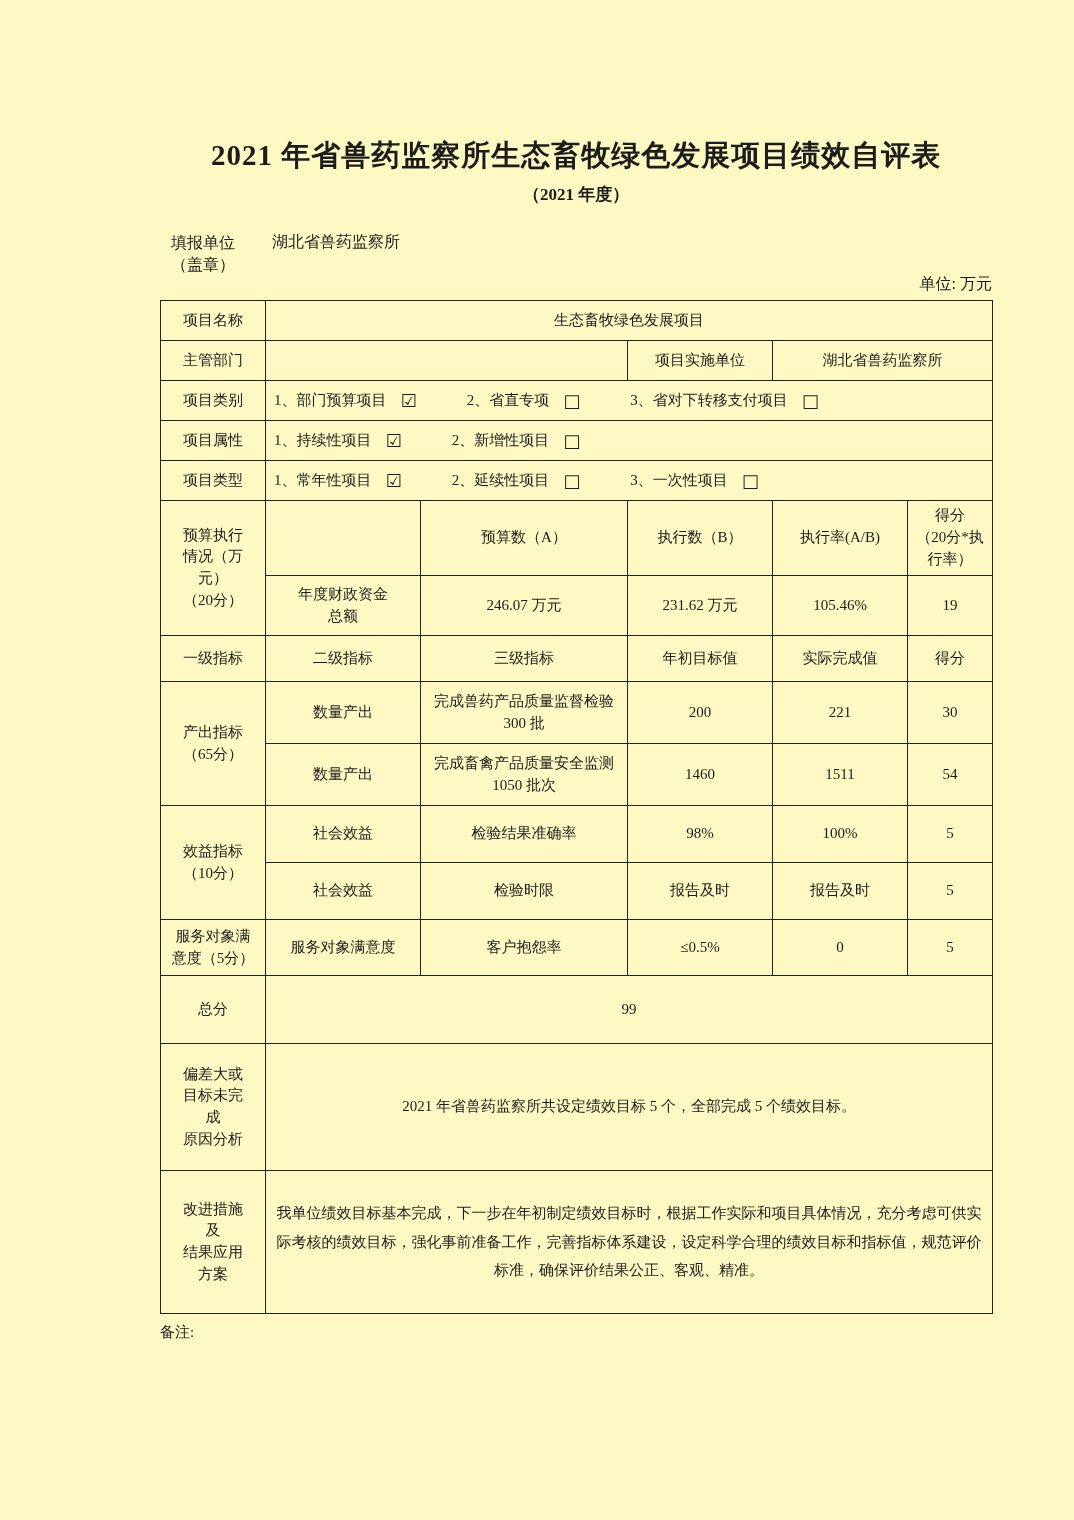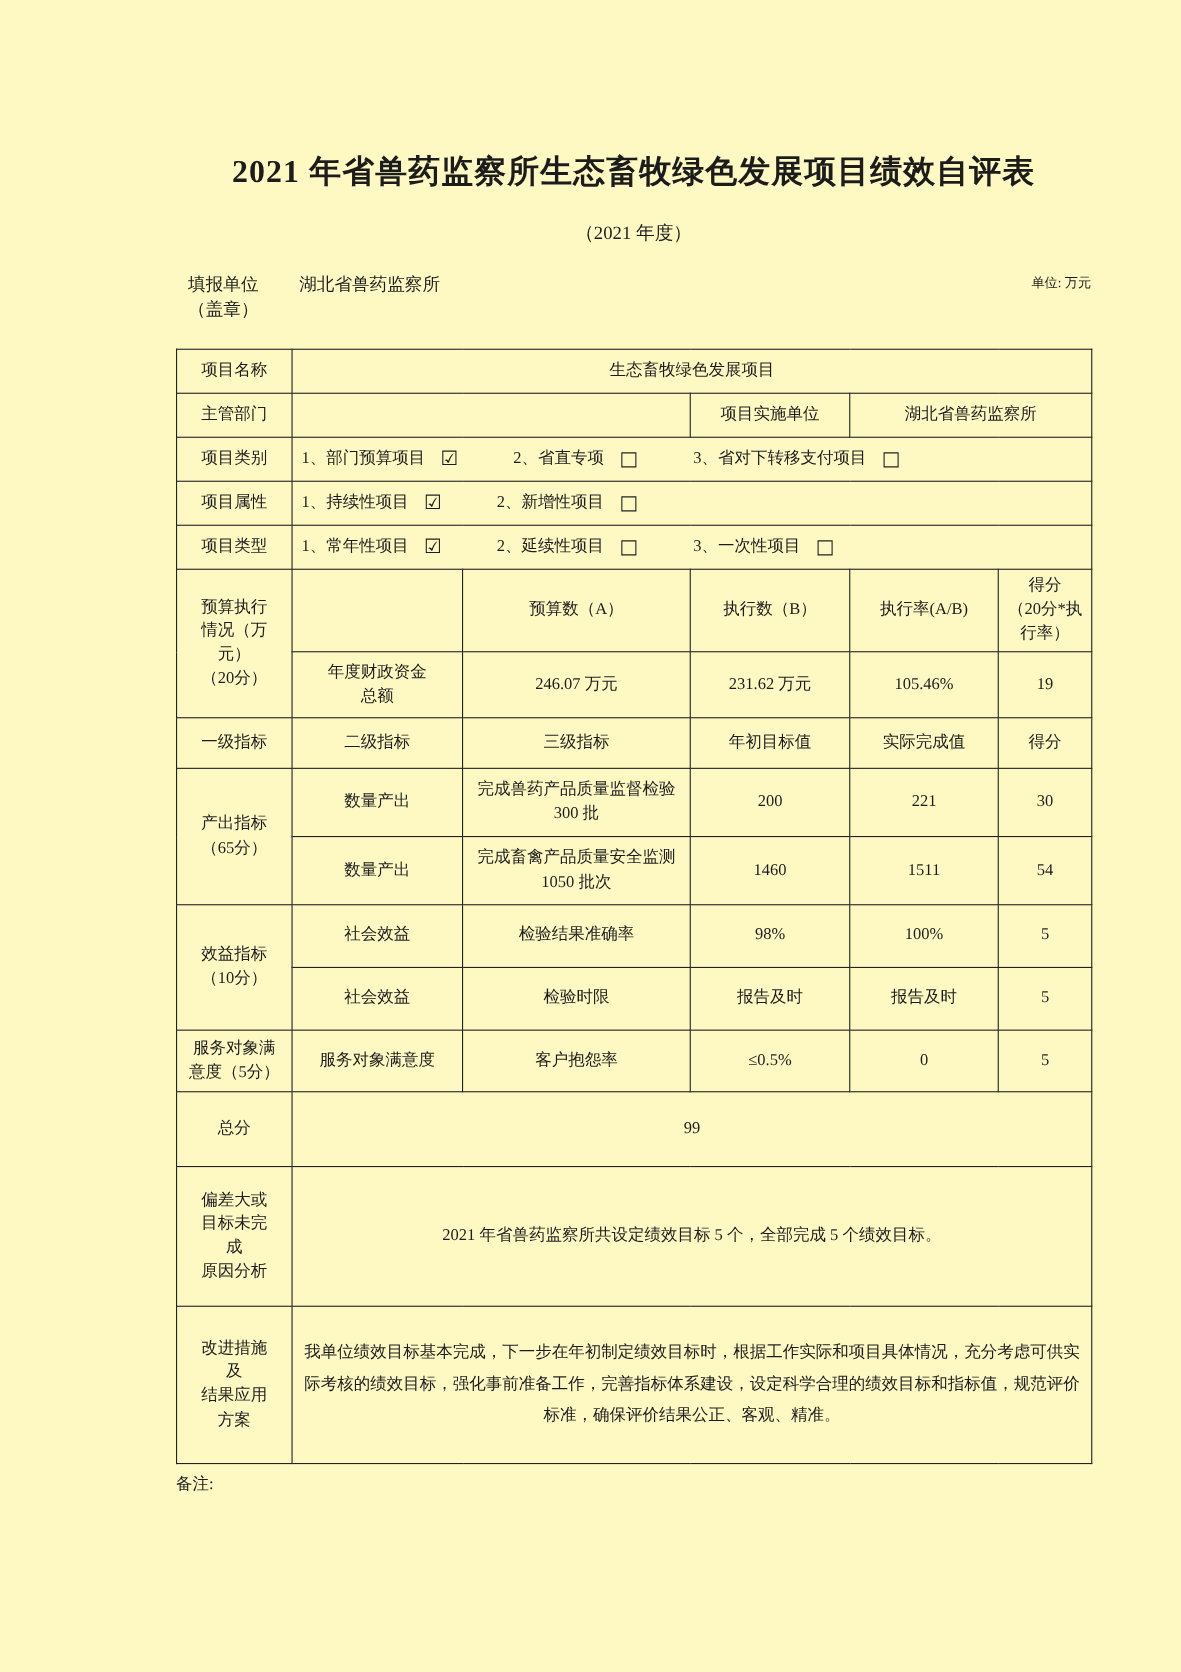--- a/index.html
+++ b/index.html
@@ -15,40 +15,40 @@
 
   .title {
     margin-top: 136px;
     text-align: center;
     font-size: 29px;
     font-weight: bold;
     letter-spacing: 1px;
     white-space: nowrap;
   }
   .subtitle {
-    margin-top: 24px;
+    margin-top: 7px;
     text-align: center;
     font-size: 17px;
-    font-weight: normal;
+    font-weight: bold;
   }
 
   .meta {
     margin-top: 26px;
     display: flex;
     height: 56px;
   }
   .fill-label {
     width: 86px;
     text-align: center;
     font-size: 16px;
     white-space: pre-line;
     line-height: 1.35;
   }
   .fill-value { margin-left: 26px; font-size: 16px; }
-  .unit-label { margin-left: auto; font-size: 12px; }
+  .unit-label { margin-left: auto; font-size: 16px; margin-top: 42px; }
 
   table.perf {
     margin-top: 12px;
     border-collapse: collapse;
     table-layout: fixed;
     width: 832px;
   }
   table.perf td {
     border: 1.6px solid #222;
     font-size: 15px;

